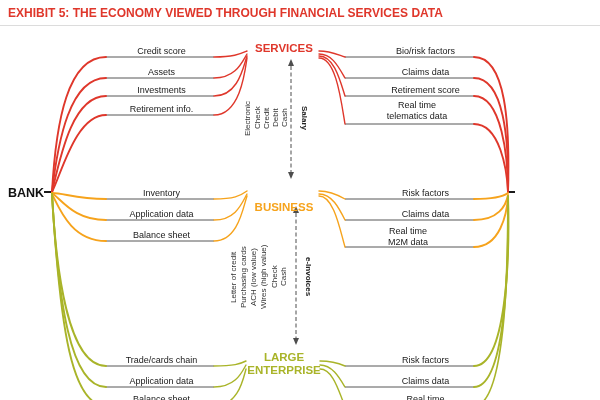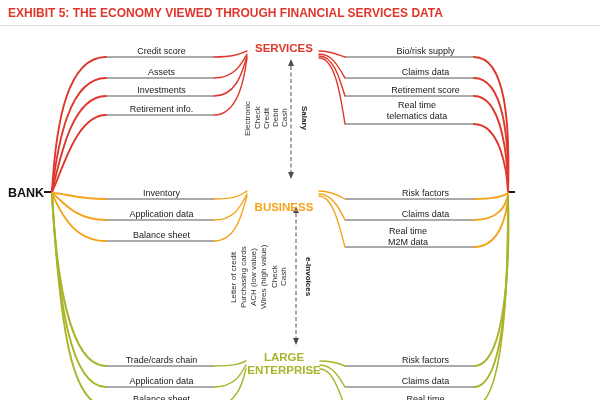--- a/index.html
+++ b/index.html
@@ -147,21 +147,21 @@
   <div class="abs item l-item" style="top:104px">Retirement info.</div>
 
   <div class="abs item l-item" style="top:188px">Inventory</div>
   <div class="abs item l-item" style="top:209px">Application data</div>
   <div class="abs item l-item" style="top:230px">Balance sheet</div>
 
   <div class="abs item l-item" style="top:355px">Trade/cards chain</div>
   <div class="abs item l-item" style="top:376px">Application data</div>
   <div class="abs item l-item" style="top:394px">Balance sheet</div>
 
-  <div class="abs item r-item" style="top:46px">Bio/risk supply</div>
+  <div class="abs item r-item" style="top:46px">Bio/risk factors</div>
   <div class="abs item r-item" style="top:67px">Claims data</div>
   <div class="abs item r-item" style="top:85px">Retirement score</div>
   <div class="abs item r-item" style="top:100px;width:78px">Real time telematics data</div>
 
   <div class="abs item r-item" style="top:188px">Risk factors</div>
   <div class="abs item r-item" style="top:209px">Claims data</div>
   <div class="abs item r-item" style="top:226px;width:60px">Real time M2M data</div>
 
   <div class="abs item r-item" style="top:355px">Risk factors</div>
   <div class="abs item r-item" style="top:376px">Claims data</div>

